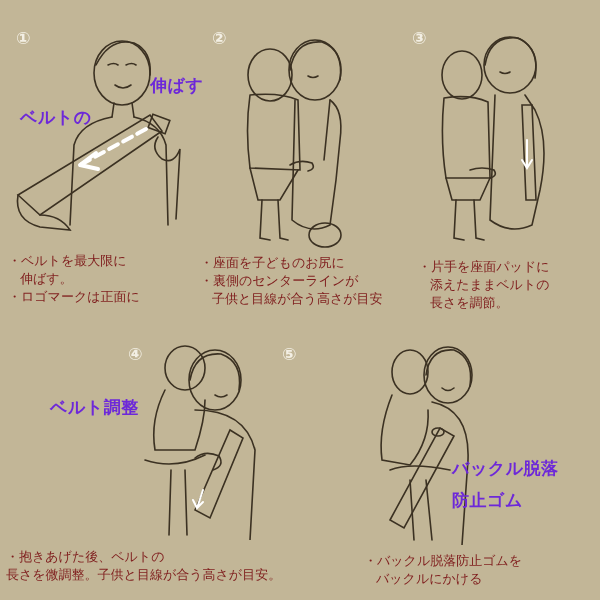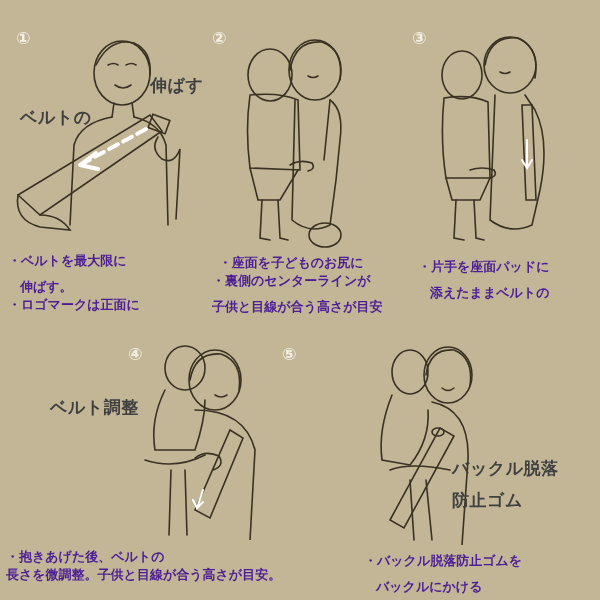--- a/index.html
+++ b/index.html
@@ -13,32 +13,32 @@
   .panel { position: absolute; }
   .step-num {
     position: absolute;
     font-size: 17px; font-weight: bold; color: #f3efe4;
     line-height: 1;
   }
   .illus { position: absolute; }
   .illus svg { display: block; }
   .overlay-label {
     position: absolute;
-    color: #404040; font-weight: bold;
+    color: #6d28d9; font-weight: bold;
     font-size: 17px; line-height: 1.35;
     white-space: nowrap;
     letter-spacing: 0.5px;
   }
   .caption {
     position: absolute;
-    font-size: 13px; font-weight: bold; line-height: 18px;
-    white-space: nowrap; color: #4c1d95;
+    font-size: 13px; font-weight: normal; line-height: 18px;
+    white-space: nowrap; color: #7f1d1d;
   }
   .caption .line { display: block; }
-  .caption .indent { padding-left: 12px; margin-top: 8px; }
+  .caption .indent { padding-left: 12px; }
 </style>
 </head>
 <body>
 
 <div class="panel">
   <span class="step-num" style="left:16px;top:30px;">①</span>
   <div class="illus" style="left:10px;top:25px;">
     <svg width="200" height="215" viewBox="0 0 200 215" fill="none" stroke="#3b3122" stroke-width="1.6" stroke-linecap="round">
 
       <ellipse cx="112" cy="48" rx="28" ry="32"></ellipse>
@@ -85,21 +85,21 @@
 
       <path d="M10 75 Q5 110 10 148 L60 150 L58 80 Q40 72 10 75"></path>
       <path d="M10 148 L18 180 L40 180 L58 150"></path>
       <path d="M22 180 L20 218 L30 220 M38 180 L40 218 L48 220"></path>
 
       <path d="M50 145 q10 -6 22 -2 q4 6 -4 8"></path>
 
       <ellipse cx="85" cy="215" rx="16" ry="12"></ellipse>
     </svg>
   </div>
-  <div class="caption" style="left:200px;top:254px;text-align:center;">
+  <div class="caption" style="left:200px;top:254px;">
     <span class="line">・座面を子どものお尻に</span>
     <span class="line">・裏側のセンターラインが</span>
     <span class="line indent">子供と目線が合う高さが目安</span>
   </div>
 </div>
 
 <div class="panel">
   <span class="step-num" style="left:412px;top:30px;">③</span>
   <div class="illus" style="left:440px;top:20px;">
     <svg width="120" height="230" viewBox="0 0 120 230" fill="none" stroke="#3b3122" stroke-width="1.6" stroke-linecap="round">
@@ -116,20 +116,21 @@
       <path d="M6 158 L12 180 L40 180 L50 158"></path>
       <path d="M16 180 L14 218 L24 220 M34 180 L36 218 L44 220"></path>
       <path d="M30 150 q12 -4 24 0 q4 6 -4 8"></path>
 
       <path d="M87 120 L87 148 M82 140 L87 148 L92 140" stroke="#ffffff" stroke-width="2"></path>
     </svg>
   </div>
   <div class="caption" style="left:418px;top:258px;">
     <span class="line">・片手を座面パッドに</span>
     <span class="line indent">添えたままベルトの</span>
+    <span class="line indent">長さを調節。</span>
   </div>
 </div>
 
 <div class="panel">
   <span class="step-num" style="left:128px;top:346px;">④</span>
   <div class="illus" style="left:135px;top:340px;">
     <svg width="130" height="200" viewBox="0 0 130 200" fill="none" stroke="#3b3122" stroke-width="1.6" stroke-linecap="round">
 
       <ellipse cx="80" cy="40" rx="26" ry="30"></ellipse>
       <path d="M55 40 Q60 12 86 14 Q108 22 104 50"></path>

